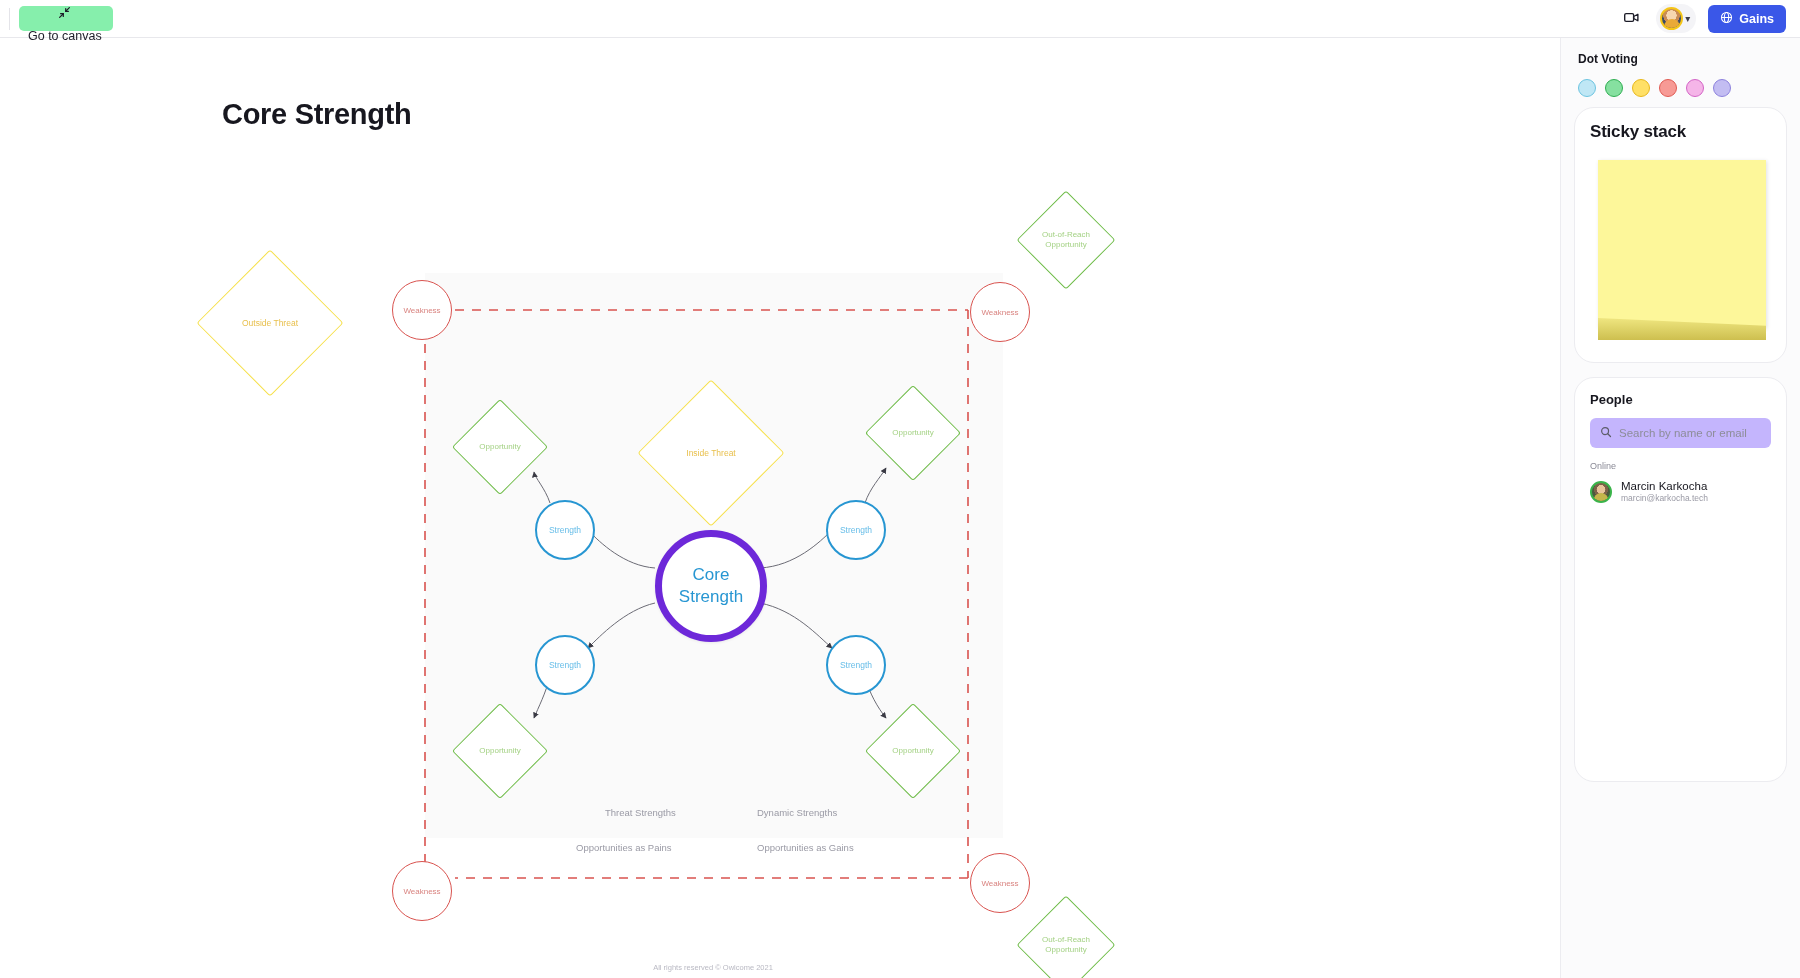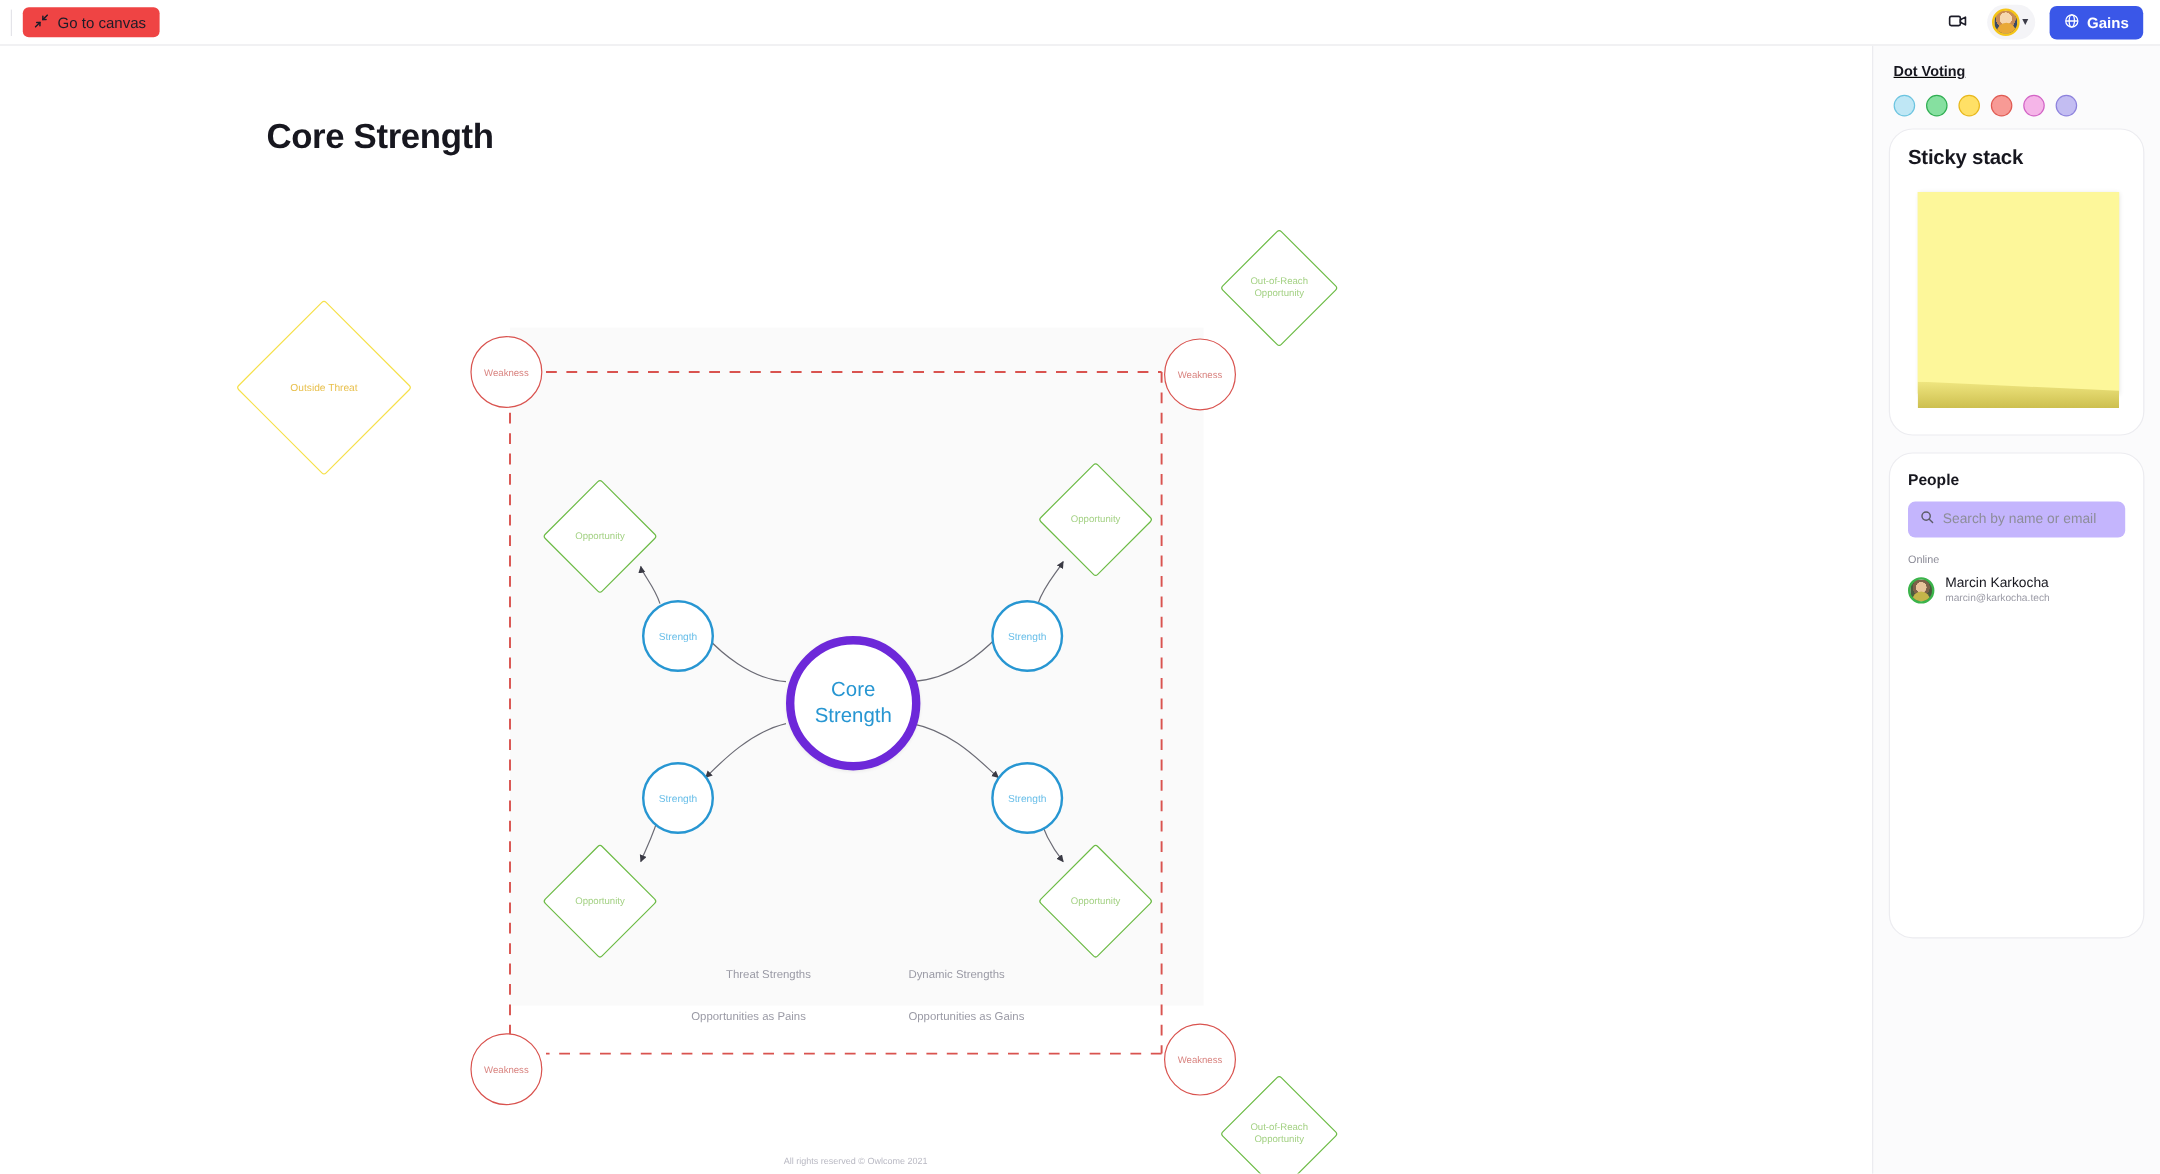--- a/index.html
+++ b/index.html
@@ -16,24 +16,25 @@
     width: 1800px; height: 38px;
     background: #ffffff;
     border-bottom: 1px solid #e8e8ec;
     display: flex; align-items: center;
     z-index: 50;
   }
   .topbar-left { display: flex; align-items: center; padding-left: 9px; }
   .divider-v { width: 1px; height: 22px; background: #e4e4e9; margin-right: 9px; }
   .go-canvas {
     display: flex; align-items: center; gap: 7px;
-    background: #ef4444;
+    background: #86efac;
     border: none; border-radius: 5px;
     height: 25px; padding: 0 11px 0 9px;
     cursor: pointer;
+    flex-direction: column;
   }
   .go-canvas .lbl { font-size: 12.5px; color: #1c1c28; font-weight: 400; }
   .topbar-right {
     margin-left: auto; display: flex; align-items: center;
     gap: 0; padding-right: 14px;
   }
   .icon-btn {
     width: 30px; height: 30px;
     display: flex; align-items: center; justify-content: center;
     cursor: pointer; border-radius: 5px; background: transparent; border: none;
@@ -145,21 +146,21 @@
     background: #fbfbfc;
     border-left: 1px solid #ececf0;
     padding: 14px 13px;
   }
   .panel {
     background: #ffffff;
     border: 1px solid #ececf0;
     border-radius: 20px;
     margin-bottom: 14px;
   }
-  .panel-flat { background: transparent; border: none; margin-bottom: 10px; padding: 0 4px; text-decoration: underline; }
+  .panel-flat { background: transparent; border: none; margin-bottom: 10px; padding: 0 4px; }
   .panel-title { font-size: 12px; font-weight: 700; color: #17171f; }
   .dot-row { display: flex; gap: 9px; margin-top: 13px; }
   .dot {
     width: 18px; height: 18px; border-radius: 50%;
     border: 1.5px solid rgba(0,0,0,0.12); cursor: pointer;
   }
   .panel-pad { padding: 14px 15px 16px; }
   .panel-title-lg { font-size: 17px; font-weight: 700; color: #17171f; letter-spacing: -.2px; }
 
   .sticky-wrap { margin-top: 18px; position: relative; height: 186px; cursor: pointer; }
@@ -285,20 +286,24 @@
         <path d="M968,840 L455,840"></path>
         <path d="M425,272 L425,840"></path>
       </g>
     </svg>
 
     <div class="dia dia-yellow" style="left:218px; top:233px; width:104px; height:104px;">
       <div class="shape"></div>
       <div class="txt">Outside Threat</div>
     </div>
 
+    <div class="dia dia-yellow" style="left:659px; top:363px; width:104px; height:104px;">
+      <div class="shape"></div>
+      <div class="txt">Inside Threat</div>
+    </div>
 
 
     <div class="dia dia-green" style="left:1031px; top:167px; width:70px; height:70px;">
       <div class="shape"></div>
       <div class="txt">
         <span><span>Out-of-Reach</span><br><span>Opportunity</span></span>
       </div>
     </div>
 
     <div class="dia dia-green" style="left:1031px; top:872px; width:70px; height:70px;">

